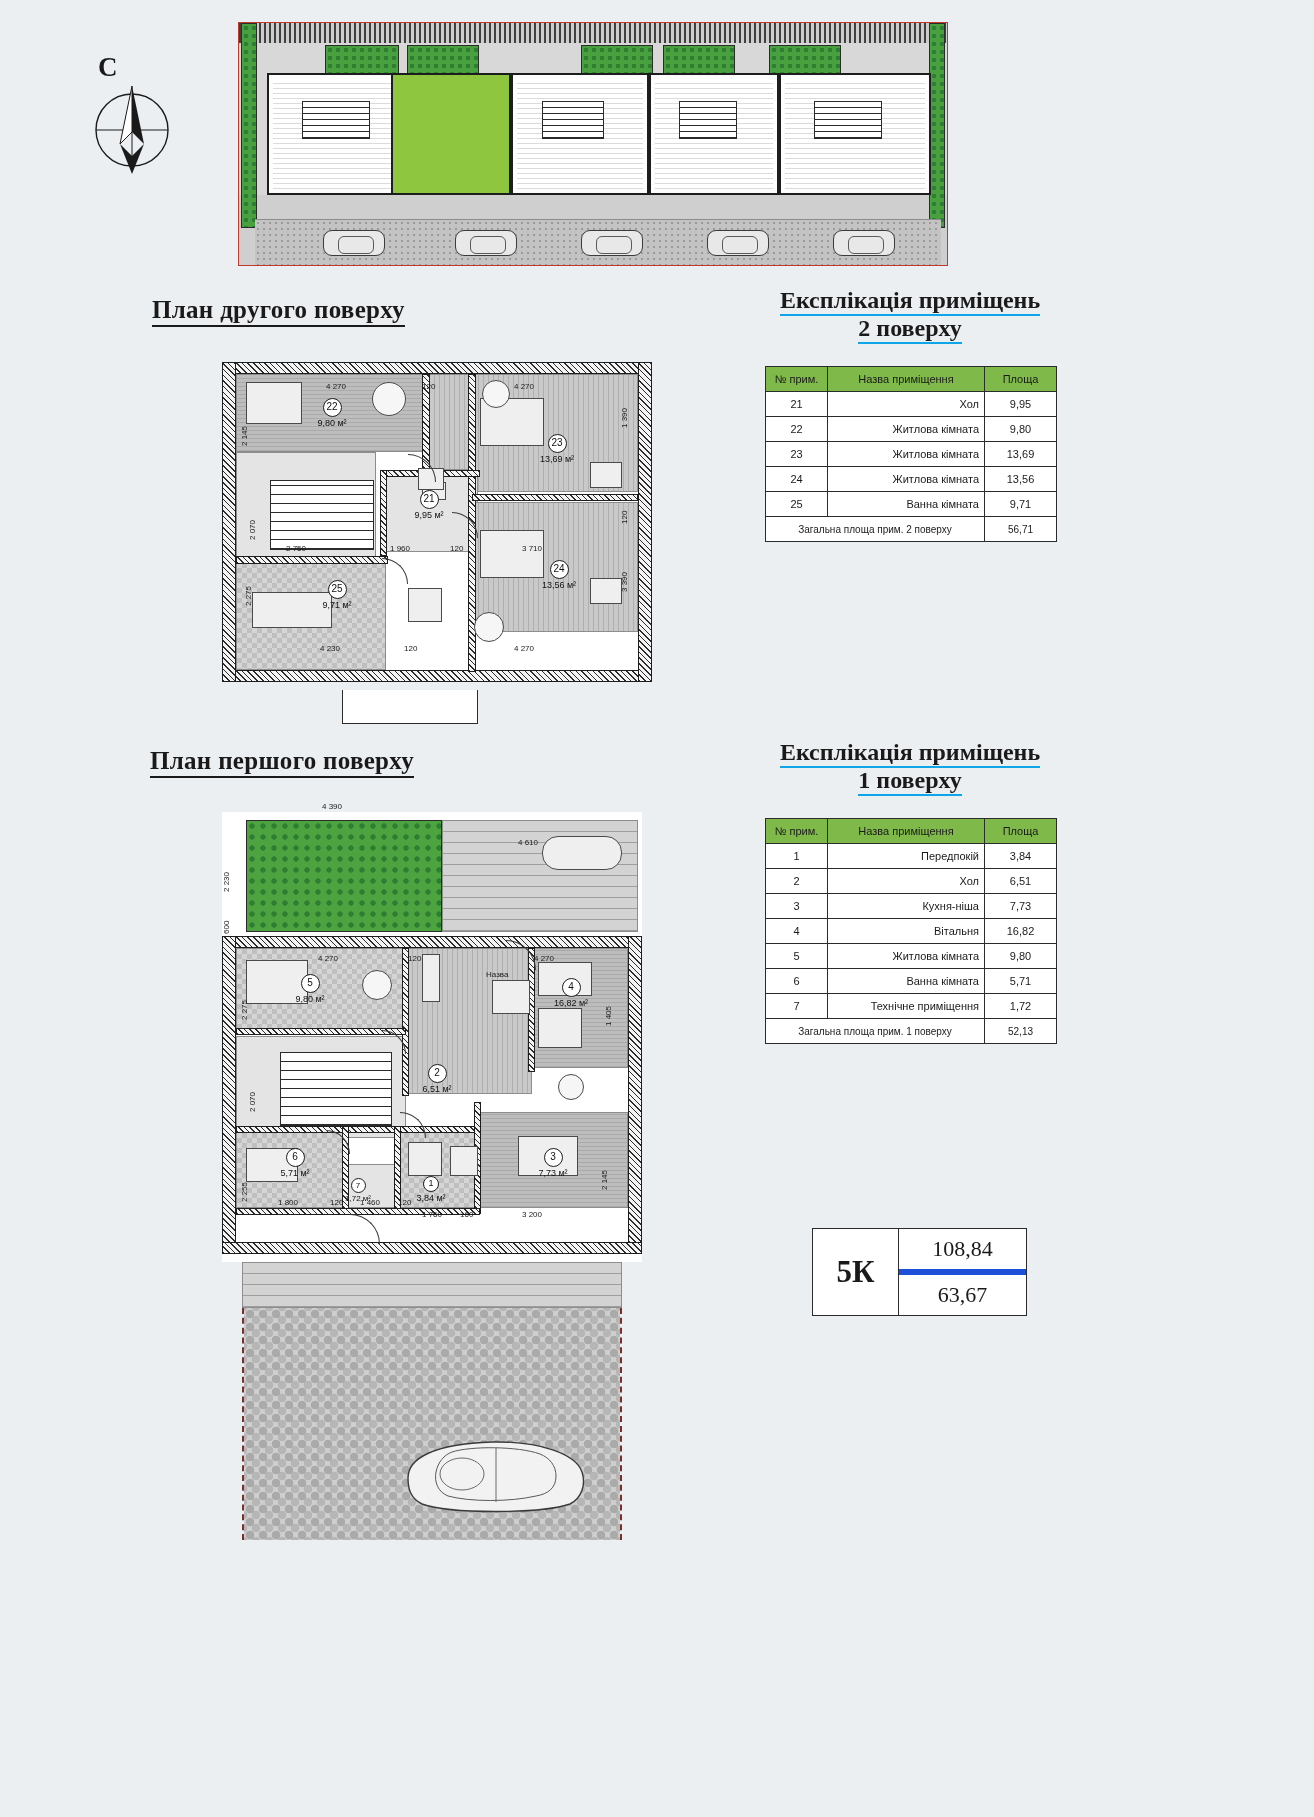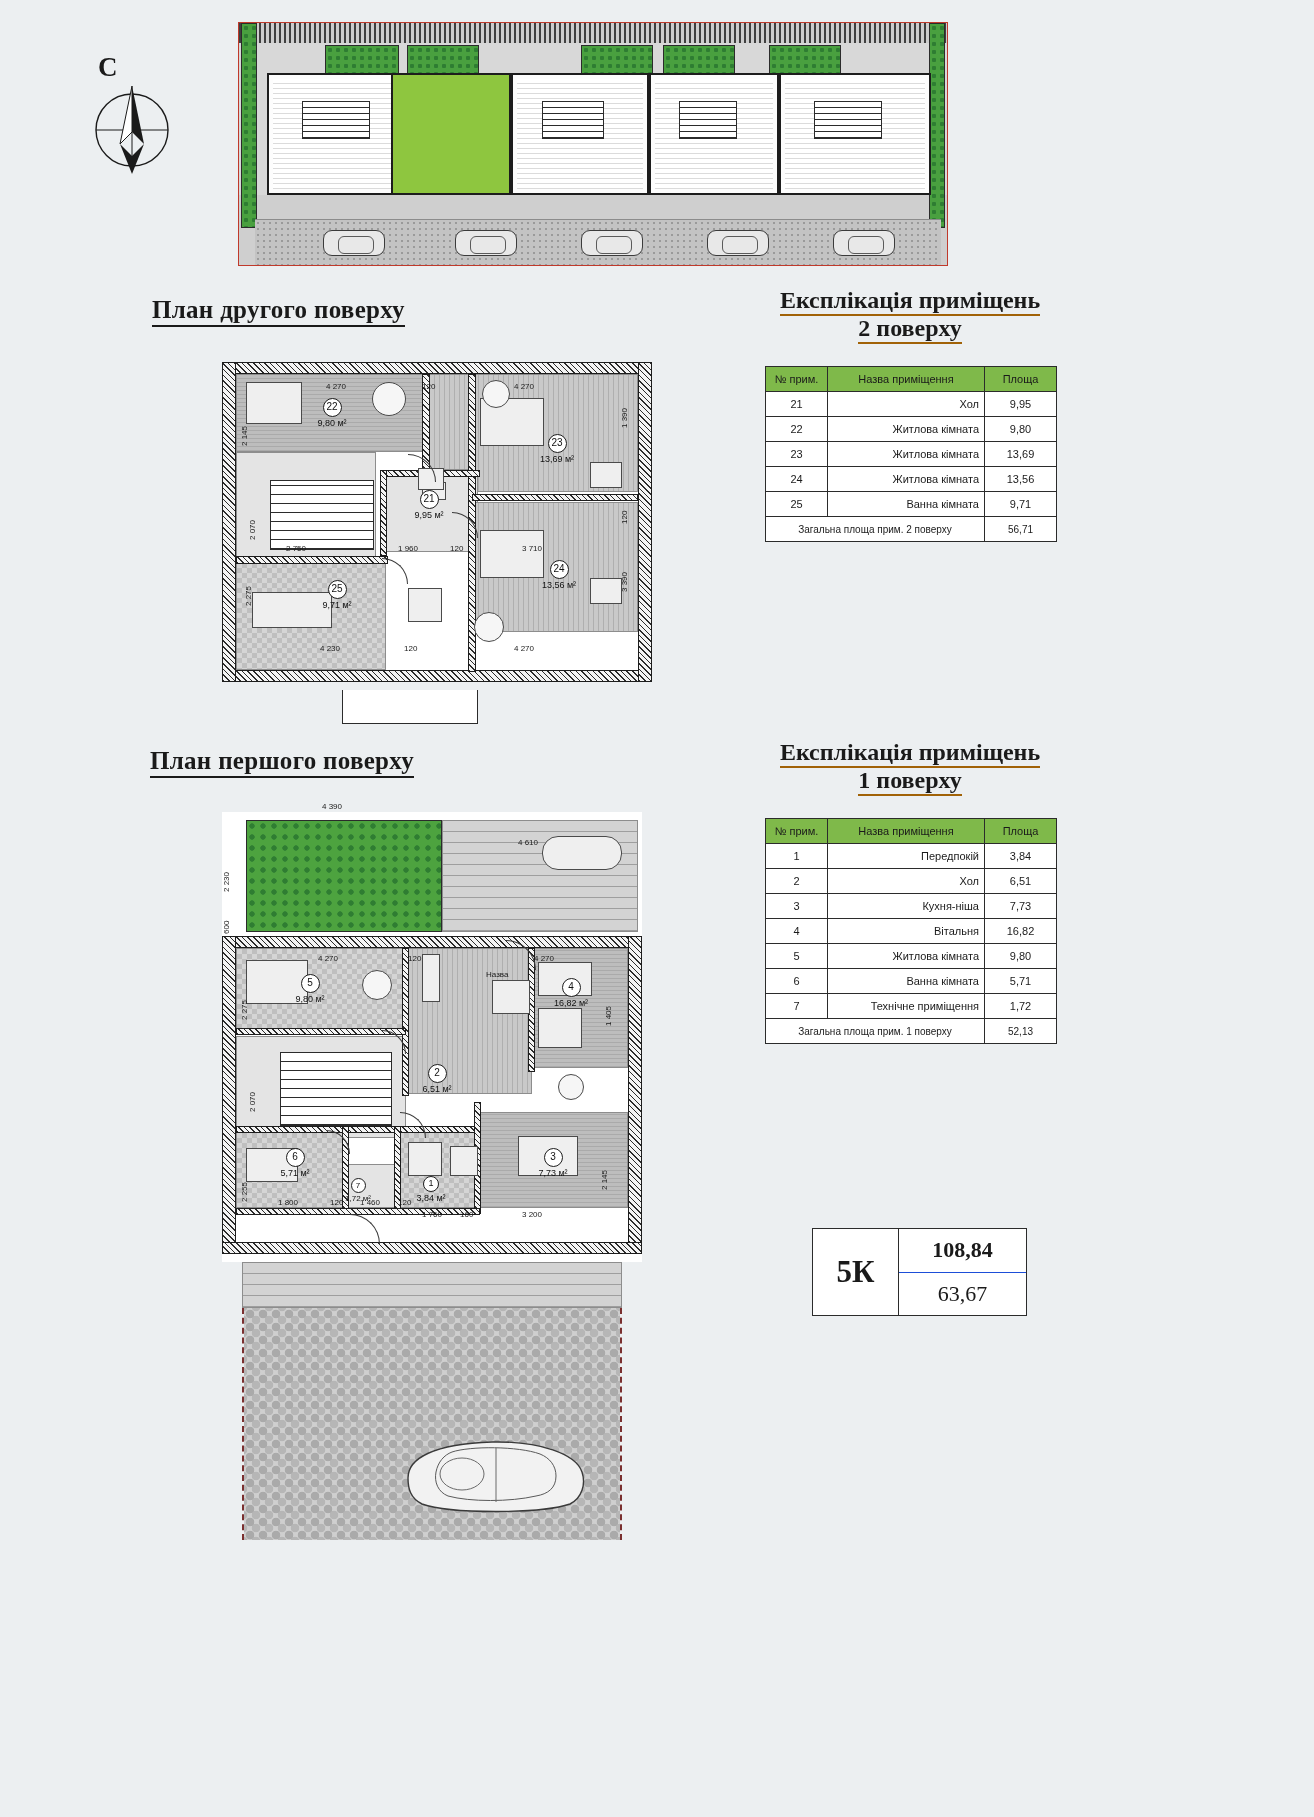--- a/index.html
+++ b/index.html
@@ -101,21 +101,21 @@
   #title-floor1 { left: 150px; top: 747px; }
 
   .table-title {
     font-family: "Liberation Serif", serif;
     font-weight: 700; font-size: 24px;
     text-align: center; line-height: 1.08;
     width: 300px;
   }
   #tt2 { left: 760px; top: 288px; }
   #tt1 { left: 760px; top: 740px; }
-  .table-title .underline { border-bottom: 2px solid #a16207; display:inline-block;}
+  .table-title .underline { border-bottom: 2px solid #0ea5e9; display:inline-block;}
 
   
   table.expl {
     position: absolute;
     border-collapse: collapse;
     width: 292px;
     background: #fff;
     font-size: 11px;
   }
   table.expl th, table.expl td {
@@ -145,21 +145,21 @@
   #summary .left {
     width: 86px; display: flex; align-items: center; justify-content: center;
     border-right: 1px solid #2b2b2b;
     font-family: "Liberation Serif", serif; font-size: 31px; font-weight: 700;
   }
   #summary .right { flex: 1; display: flex; flex-direction: column; }
   #summary .right div {
     flex: 1; display: flex; align-items: center; justify-content: center;
     font-family: "Liberation Serif", serif; font-size: 22px;
   }
-  #summary .right div:first-child { border-bottom: 1px solid #1d4ed8; font-weight: bold; }
+  #summary .right div:first-child { border-bottom: 6px solid #1d4ed8; }
 
   
   .plan {
     position: absolute;
     background: #ffffff;
   }
   .wall {
     position: absolute;
     background: repeating-linear-gradient(45deg,#2b2b2b 0 1px,#f4f4f4 1px 4px);
     border: 1px solid #1d1d1d;
@@ -445,21 +445,21 @@
     <div class="circle">25</div>
     <div>9,71 м²</div>
   </div>
 
   <div class="dim" style="left:104px;top:20px;">4 270</div>
   <div class="dim" style="left:200px;top:20px;">120</div>
   <div class="dim" style="left:292px;top:20px;">4 270</div>
   <div class="dim v" style="left:18px;top:84px;">2 145</div>
   <div class="dim v" style="left:26px;top:178px;">2 070</div>
   <div class="dim" style="left:64px;top:182px;">2 750</div>
-  <div class="dim" style="left:176px;top:182px;">1 960</div>
+  <div class="dim" style="left:168px;top:182px;">1 960</div>
   <div class="dim" style="left:228px;top:182px;">120</div>
   <div class="dim" style="left:300px;top:182px;">3 710</div>
   <div class="dim v" style="left:22px;top:244px;">2 275</div>
   <div class="dim" style="left:98px;top:282px;">4 230</div>
   <div class="dim" style="left:182px;top:282px;">120</div>
   <div class="dim" style="left:292px;top:282px;">4 270</div>
   <div class="dim v" style="left:398px;top:66px;">1 390</div>
   <div class="dim v" style="left:398px;top:230px;">3 390</div>
   <div class="dim v" style="left:398px;top:162px;">120</div>
 </div>

